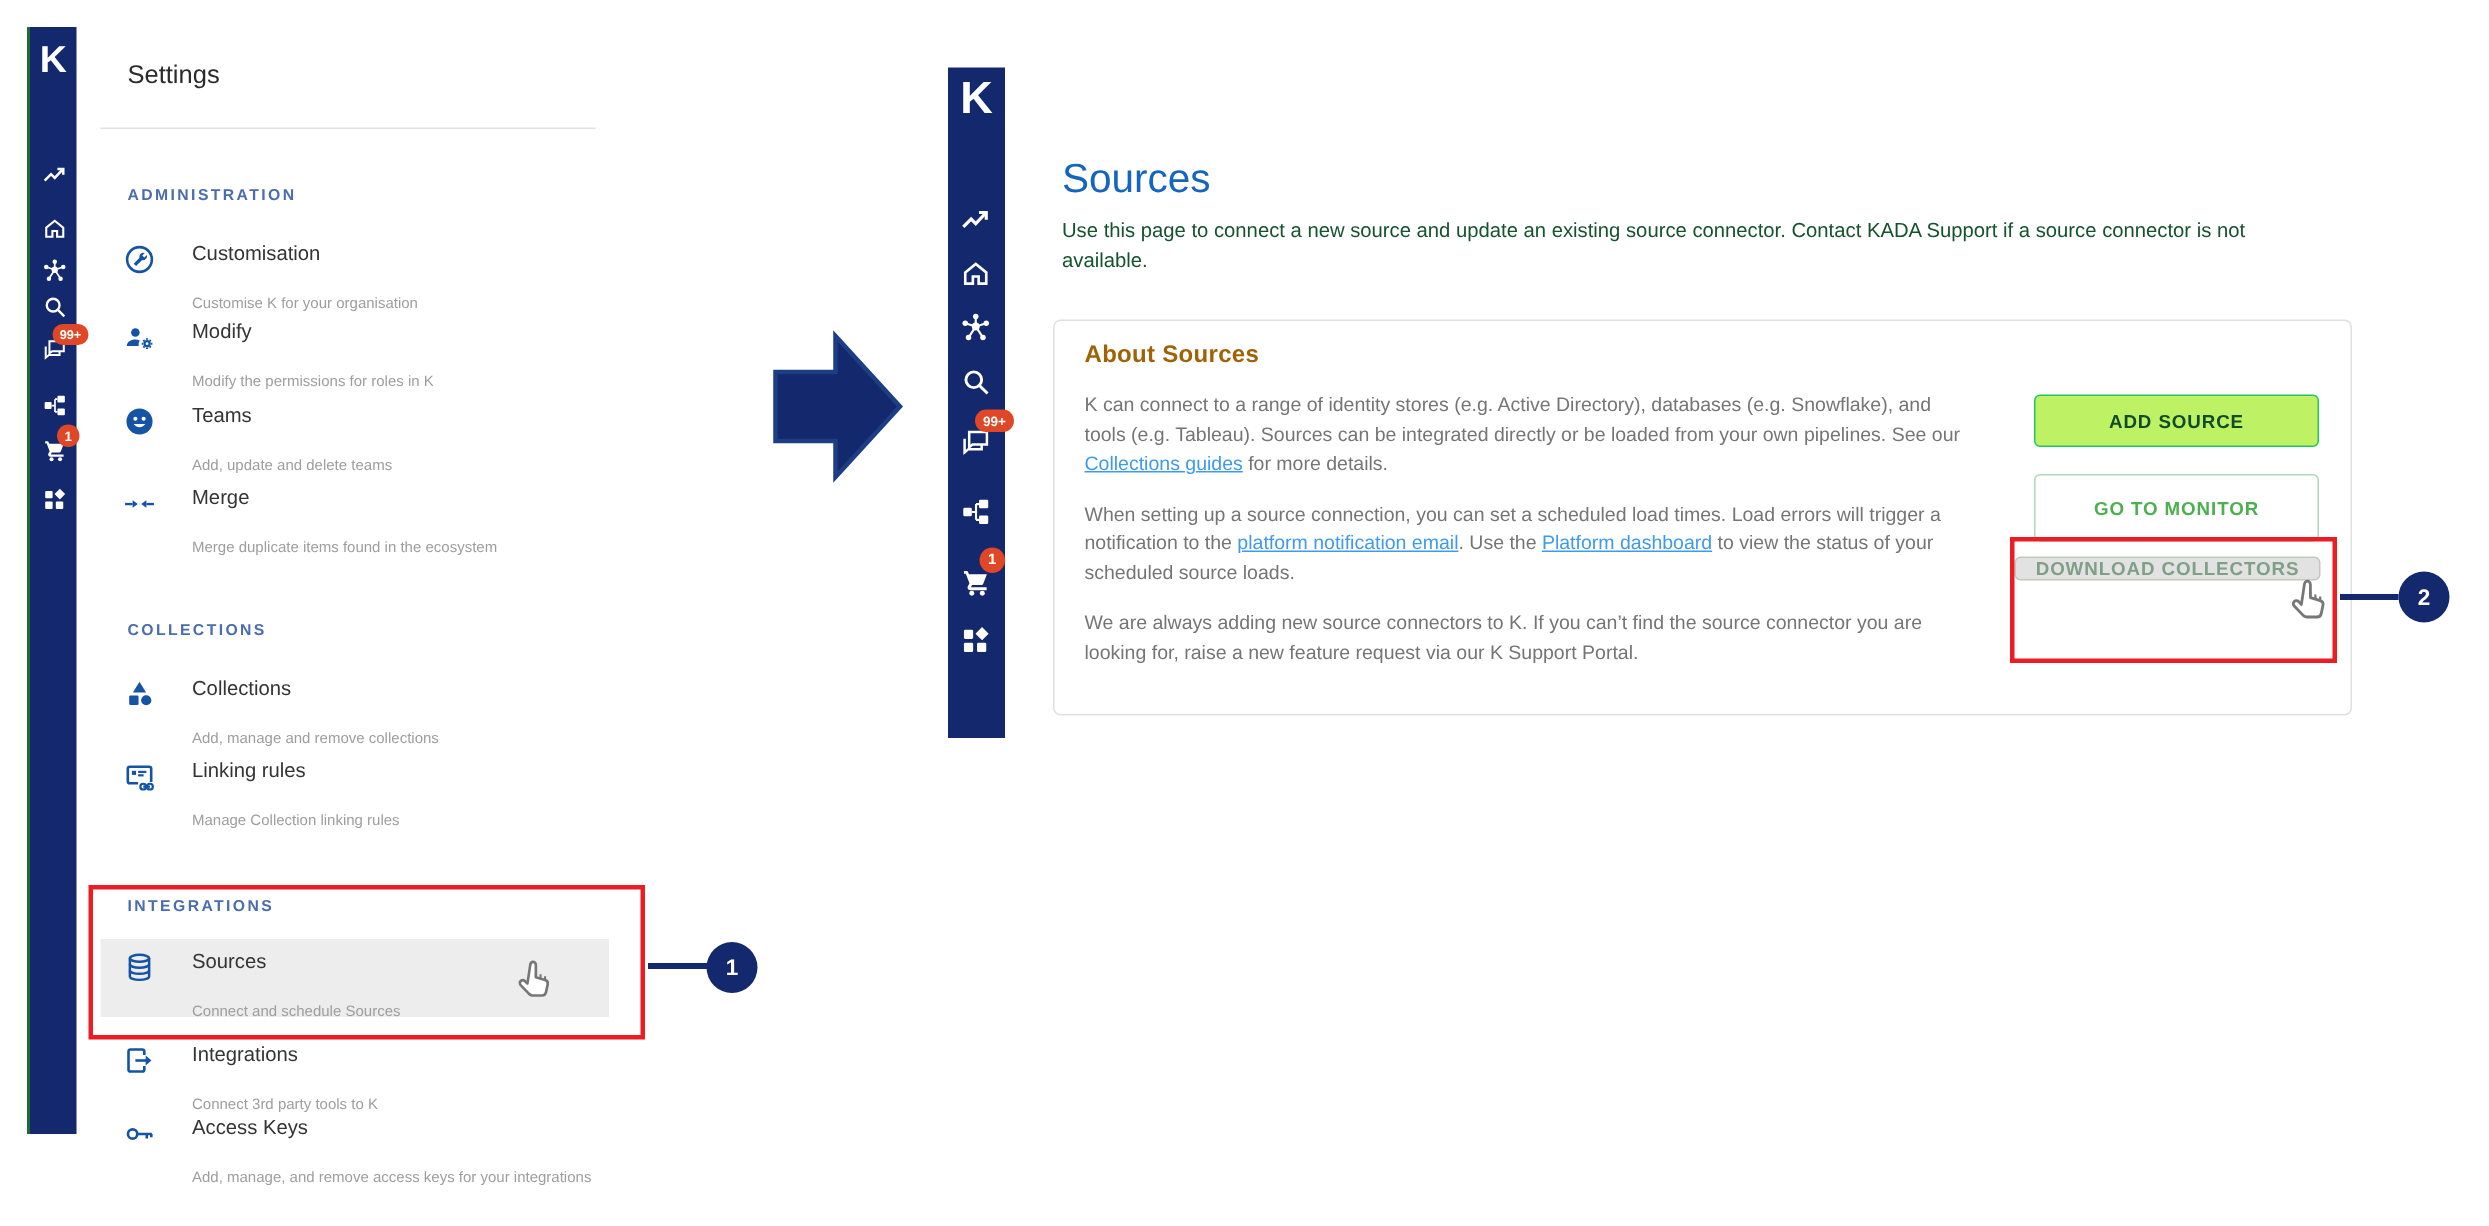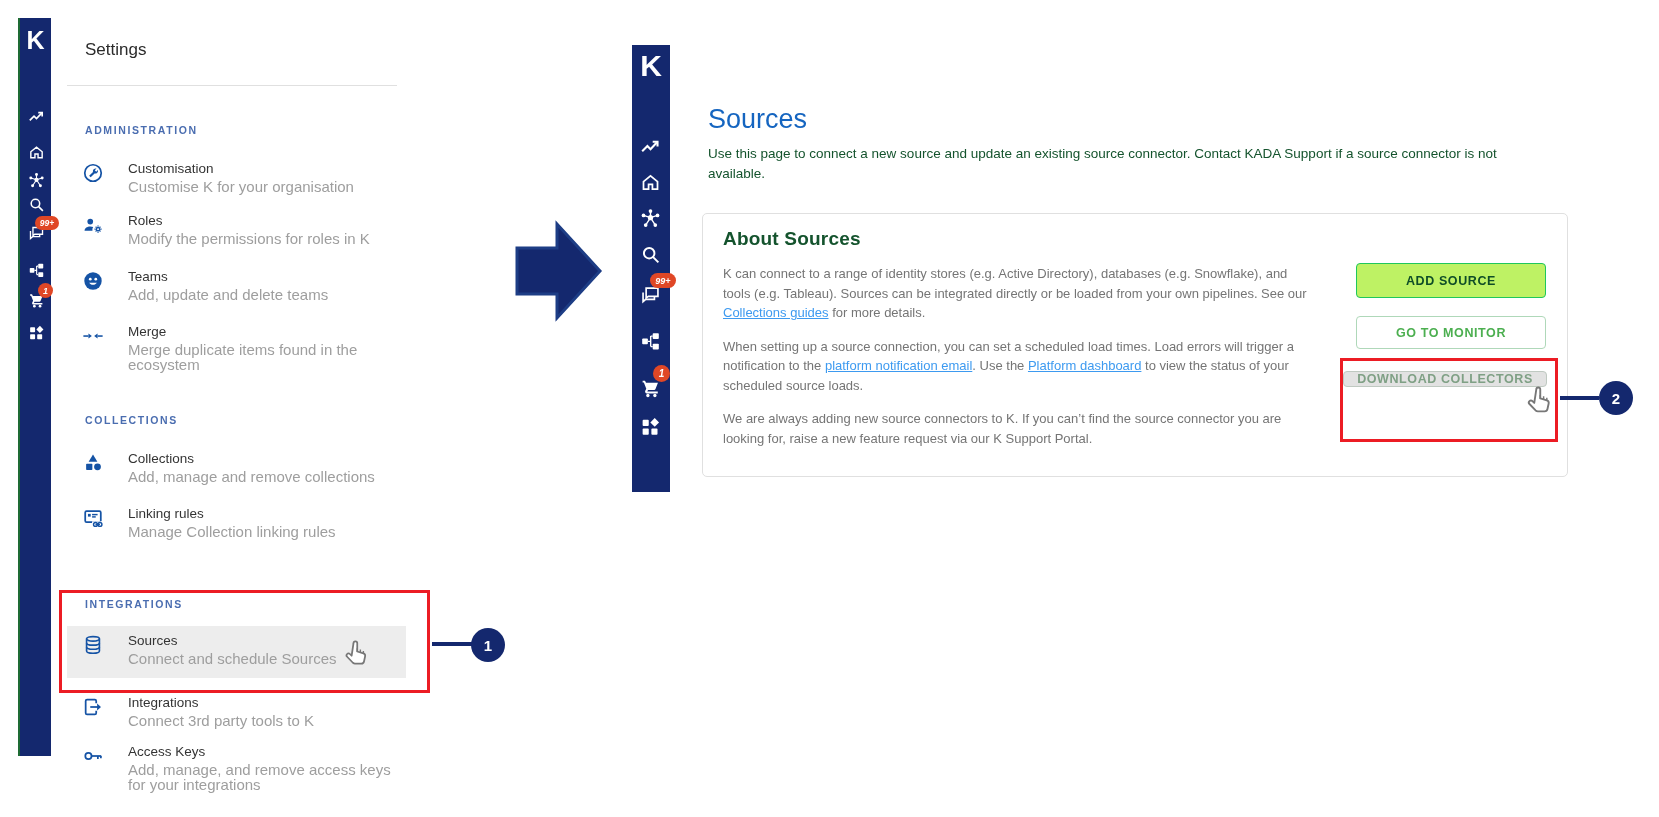--- a/index.html
+++ b/index.html
@@ -6,45 +6,45 @@
   html,body{background:#fff;}
   body{position:relative;width:1659px;height:817px;overflow:hidden;}
 
   
   .sidebar{position:absolute;background:#14286E;}
   .sidebar-left{left:18px;top:18px;width:33px;height:738px;border-left:2px solid #1E6B34;}
   .sidebar-right{left:632px;top:45px;width:38px;height:447px;}
   .klogo{position:absolute;width:100%;text-align:center;color:#fff;font-weight:800;}
   .sb-icon{position:absolute;}
   .sb-badge{position:absolute;background:#E04726;color:#fff;font-weight:700;
-    display:flex;align-items:center;justify-content:center;border-radius:9px;z-index:3;font-style:italic;}
+    display:flex;align-items:center;justify-content:center;border-radius:9px;z-index:3;}
 
   
   .settings-title{position:absolute;left:85px;top:40px;font-size:17px;color:#2b2b2b;}
   .divider{position:absolute;left:67px;top:85px;width:330px;height:1px;background:#e0e0e0;}
   .sec-label{position:absolute;left:85px;font-size:10.5px;font-weight:700;letter-spacing:1.6px;color:#4A6DB0;}
   .srow{position:absolute;left:67px;width:339px;height:52px;padding:6px 0 0 15px;}
   .srow.selected{background:#EDEDED;}
   .sicon{position:absolute;left:15px;top:8px;width:22px;height:22px;}
   .stext{margin-left:46px;}
   .stitle{font-size:13.5px;color:#343434;line-height:17px;}
-  .ssub{font-size:15px;color:#9E9E9E;line-height:15px;margin-top:2px;}
+  .ssub{font-size:10px;color:#9E9E9E;line-height:15px;margin-top:18px;}
 
   
   .page-title{position:absolute;left:708px;top:104px;font-size:27px;color:#1565C0;}
   .page-desc{position:absolute;left:708px;top:144px;width:800px;font-size:13.5px;line-height:20px;color:#14532d;}
   .card{position:absolute;left:702px;top:213px;width:866px;height:264px;background:#fff;
     border:1px solid #E0E0E0;border-radius:5px;padding:14px 20px;}
-  .card h3{font-size:19px;font-weight:700;color:#14532d;letter-spacing:.2px;}
+  .card h3{font-size:16px;font-weight:700;color:#a16207;letter-spacing:.2px;}
   .card p{width:592px;font-size:13px;line-height:19.5px;color:#757575;margin-top:14px;}
   .inline-link{color:#3D9AF0;text-decoration:underline;cursor:pointer;}
   .btn{position:absolute;display:flex;align-items:center;justify-content:center;
     font-size:12.5px;font-weight:600;letter-spacing:.6px;border-radius:4px;cursor:pointer;}
   .btn-primary{left:653px;top:49px;width:190px;height:35px;background:#bef264;color:#0E4D27;border:1px solid #1FC75C;}
-  .btn-outline{left:653px;top:102px;width:190px;height:33px;background:#fff;color:#4CAF50;border:1px solid #AFD8B9;}
+  .btn-outline{left:653px;top:102px;width:190px;height:45px;background:#fff;color:#4CAF50;border:1px solid #AFD8B9;}
   .btn-pressed{left:640px;top:157px;width:204px;height:16px;background:#E2E2E2;color:#7FA085;border:1px solid #BFC9C1;}
 
   
   .redbox{position:absolute;border:3px solid #EC1C24;z-index:5;}
   .conn{position:absolute;height:4px;background:#14286E;z-index:6;}
   .stepdot{position:absolute;width:34px;height:34px;border-radius:50%;background:#14286E;color:#fff;
     font-size:15px;font-weight:700;display:flex;align-items:center;justify-content:center;z-index:6;}
   .cursor{position:absolute;z-index:7;}
   .bigarrow{position:absolute;left:512px;top:218px;z-index:2;}
 </style>
@@ -130,21 +130,21 @@
         <circle cx="9" cy="8.3" r="3.1"></circle>
         <path d="M2.8 18.2c0-3 2.8-4.7 6.2-4.7 1.2 0 2.3.2 3.2.6a5.4 5.4 0 0 0-.8 4.1z"></path>
         <circle cx="17.5" cy="16.5" r="2.7"></circle>
       </g>
       <g stroke="#1553A5" stroke-width="1.5">
         <path d="M17.5 12.6v1M17.5 19.4v1M13.6 16.5h1M20.4 16.5h1M14.8 13.8l.7.7M19.5 18.5l.7.7M14.8 19.2l.7-.7M19.5 14.5l.7-.7"></path>
       </g>
       <circle cx="17.5" cy="16.5" r="1" fill="#fff"></circle>
     </svg>
   <div class="stext">
-      <div class="stitle">Roles</div>
+      <div class="stitle">Modify</div>
   <div class="ssub">Modify the permissions for roles in K</div>
     </div>
 </div>
 
 <div class="srow" style="top:262px">
   <svg class="sicon" viewBox="0 0 24 24">
       <circle cx="12" cy="12" r="9.5" fill="#1553A5"></circle>
       <g fill="#fff">
         <circle cx="9" cy="10" r="1.5"></circle>
         <circle cx="15" cy="10" r="1.5"></circle>

